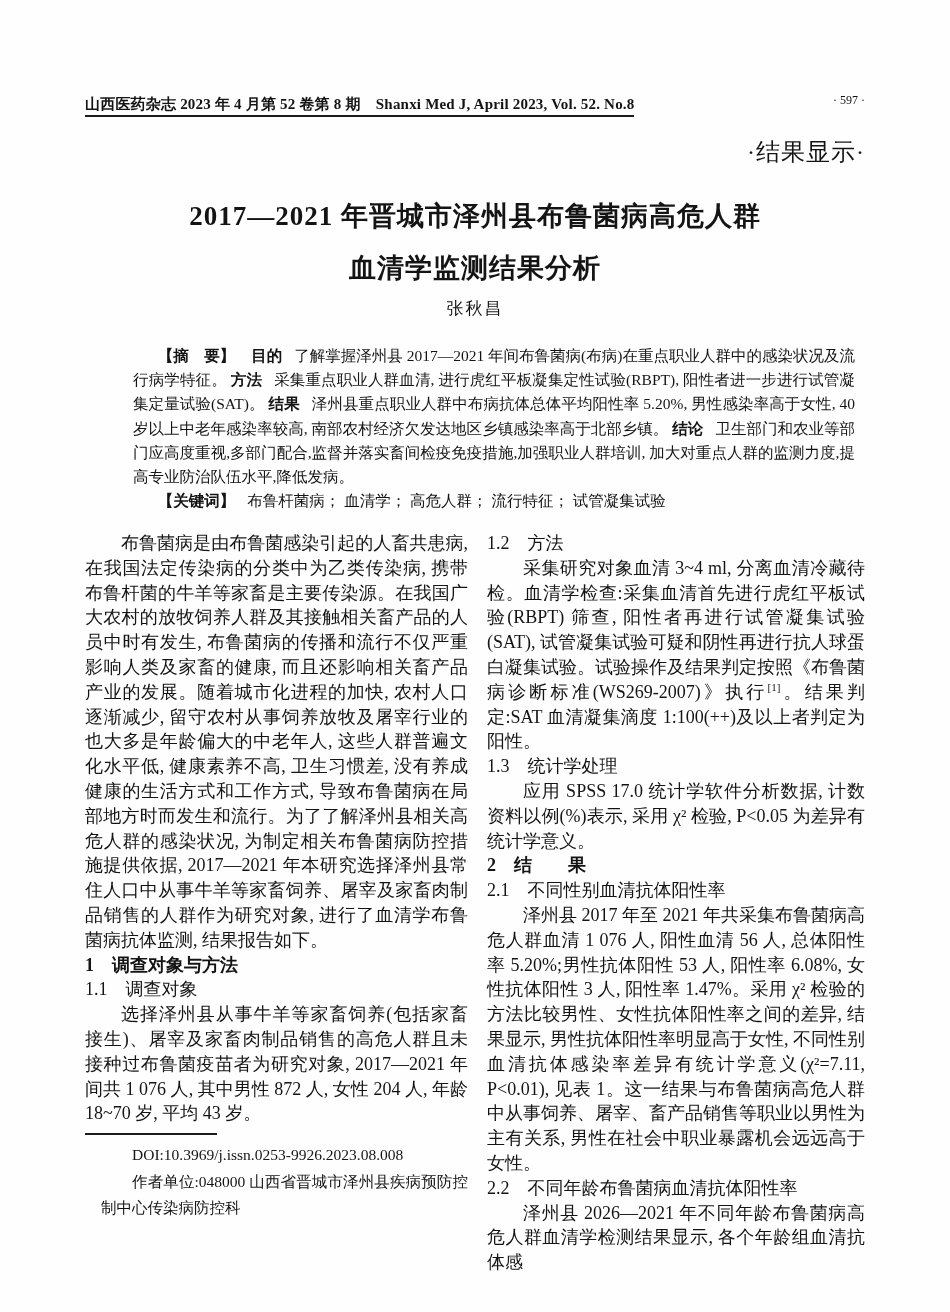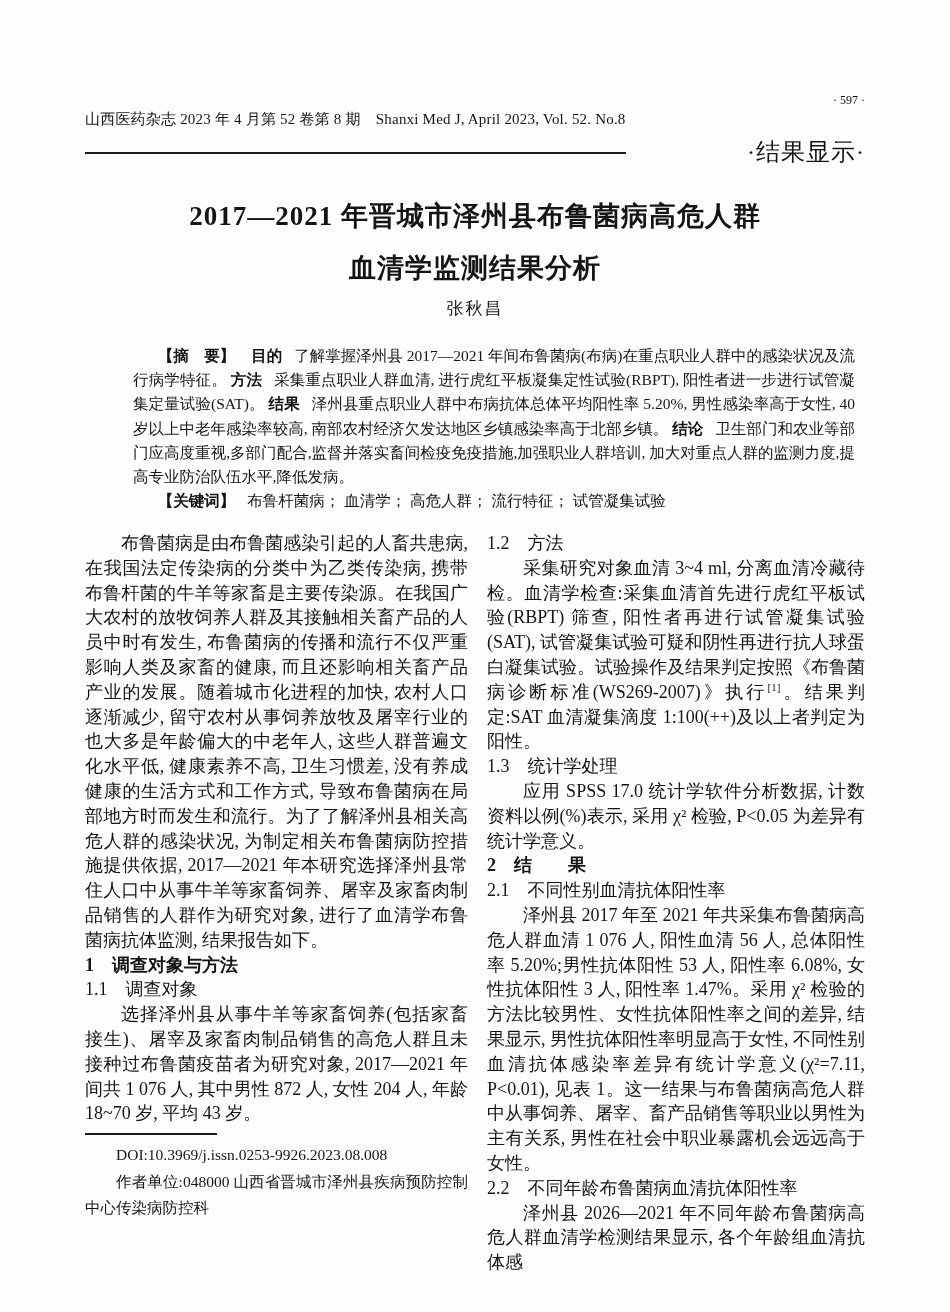--- a/index.html
+++ b/index.html
@@ -8,25 +8,26 @@
     position:relative;
     width:950px; height:1312px;
     margin:0 auto;
     background:#fefefe;
     color:#141414;
     font-family:"Liberation Serif","DejaVu Serif",serif;
     overflow:hidden;
   }
   
   .hdr-left {
-    position:absolute; left:85px; top:110px;
+    position:absolute; left:85px; top:95px;
     font-size:15px; letter-spacing:0.2px;
-    padding-bottom:23px;
+    padding-bottom:1px;
     border-bottom:2px solid #1c1c1c;
     white-space:pre;
+    font-weight:bold;
   }
   .hdr-right {
     position:absolute; right:85px; top:93px;
     font-size:12px; white-space:pre;
   }
   .section-label {
     position:absolute; right:85px; top:136px;
     font-size:24px; letter-spacing:1px;
   }
   
@@ -56,21 +57,21 @@
   .col-left  { left:85px;  width:383px; }
   .col-right { left:487px; width:378px; }
   .body-p { margin:0; text-indent:2em; }
   .h-lvl1 { margin:0; font-size:18px; font-weight:700; line-height:24.8px; white-space:pre-wrap; }
   .h-lvl2 { margin:0; font-size:18px; font-weight:400; line-height:24.8px; white-space:pre-wrap; }
   sup.ref { font-size:11px; line-height:0; vertical-align:super; }
   
   .footnote { margin-top:7px; }
   .fn-rule { width:132px; border-top:2px solid #1c1c1c; margin:0 0 7px 0; }
   .fn { margin:0; font-size:15.5px; line-height:26.5px; text-align:justify; }
-  .fn-indent { text-indent:2em; }
+  .fn-indent { text-indent:2em;margin-left:16px; }
 </style>
 </head>
 <body>
 
 <div class="page">
 
   <div class="hdr-left">山西医药杂志 2023 年 4 月第 52 卷第 8 期　Shanxi Med J, April 2023, Vol. 52. No.8</div>
   <div class="hdr-right">· 597 ·</div>
   <div class="section-label">·结果显示·</div>
 

